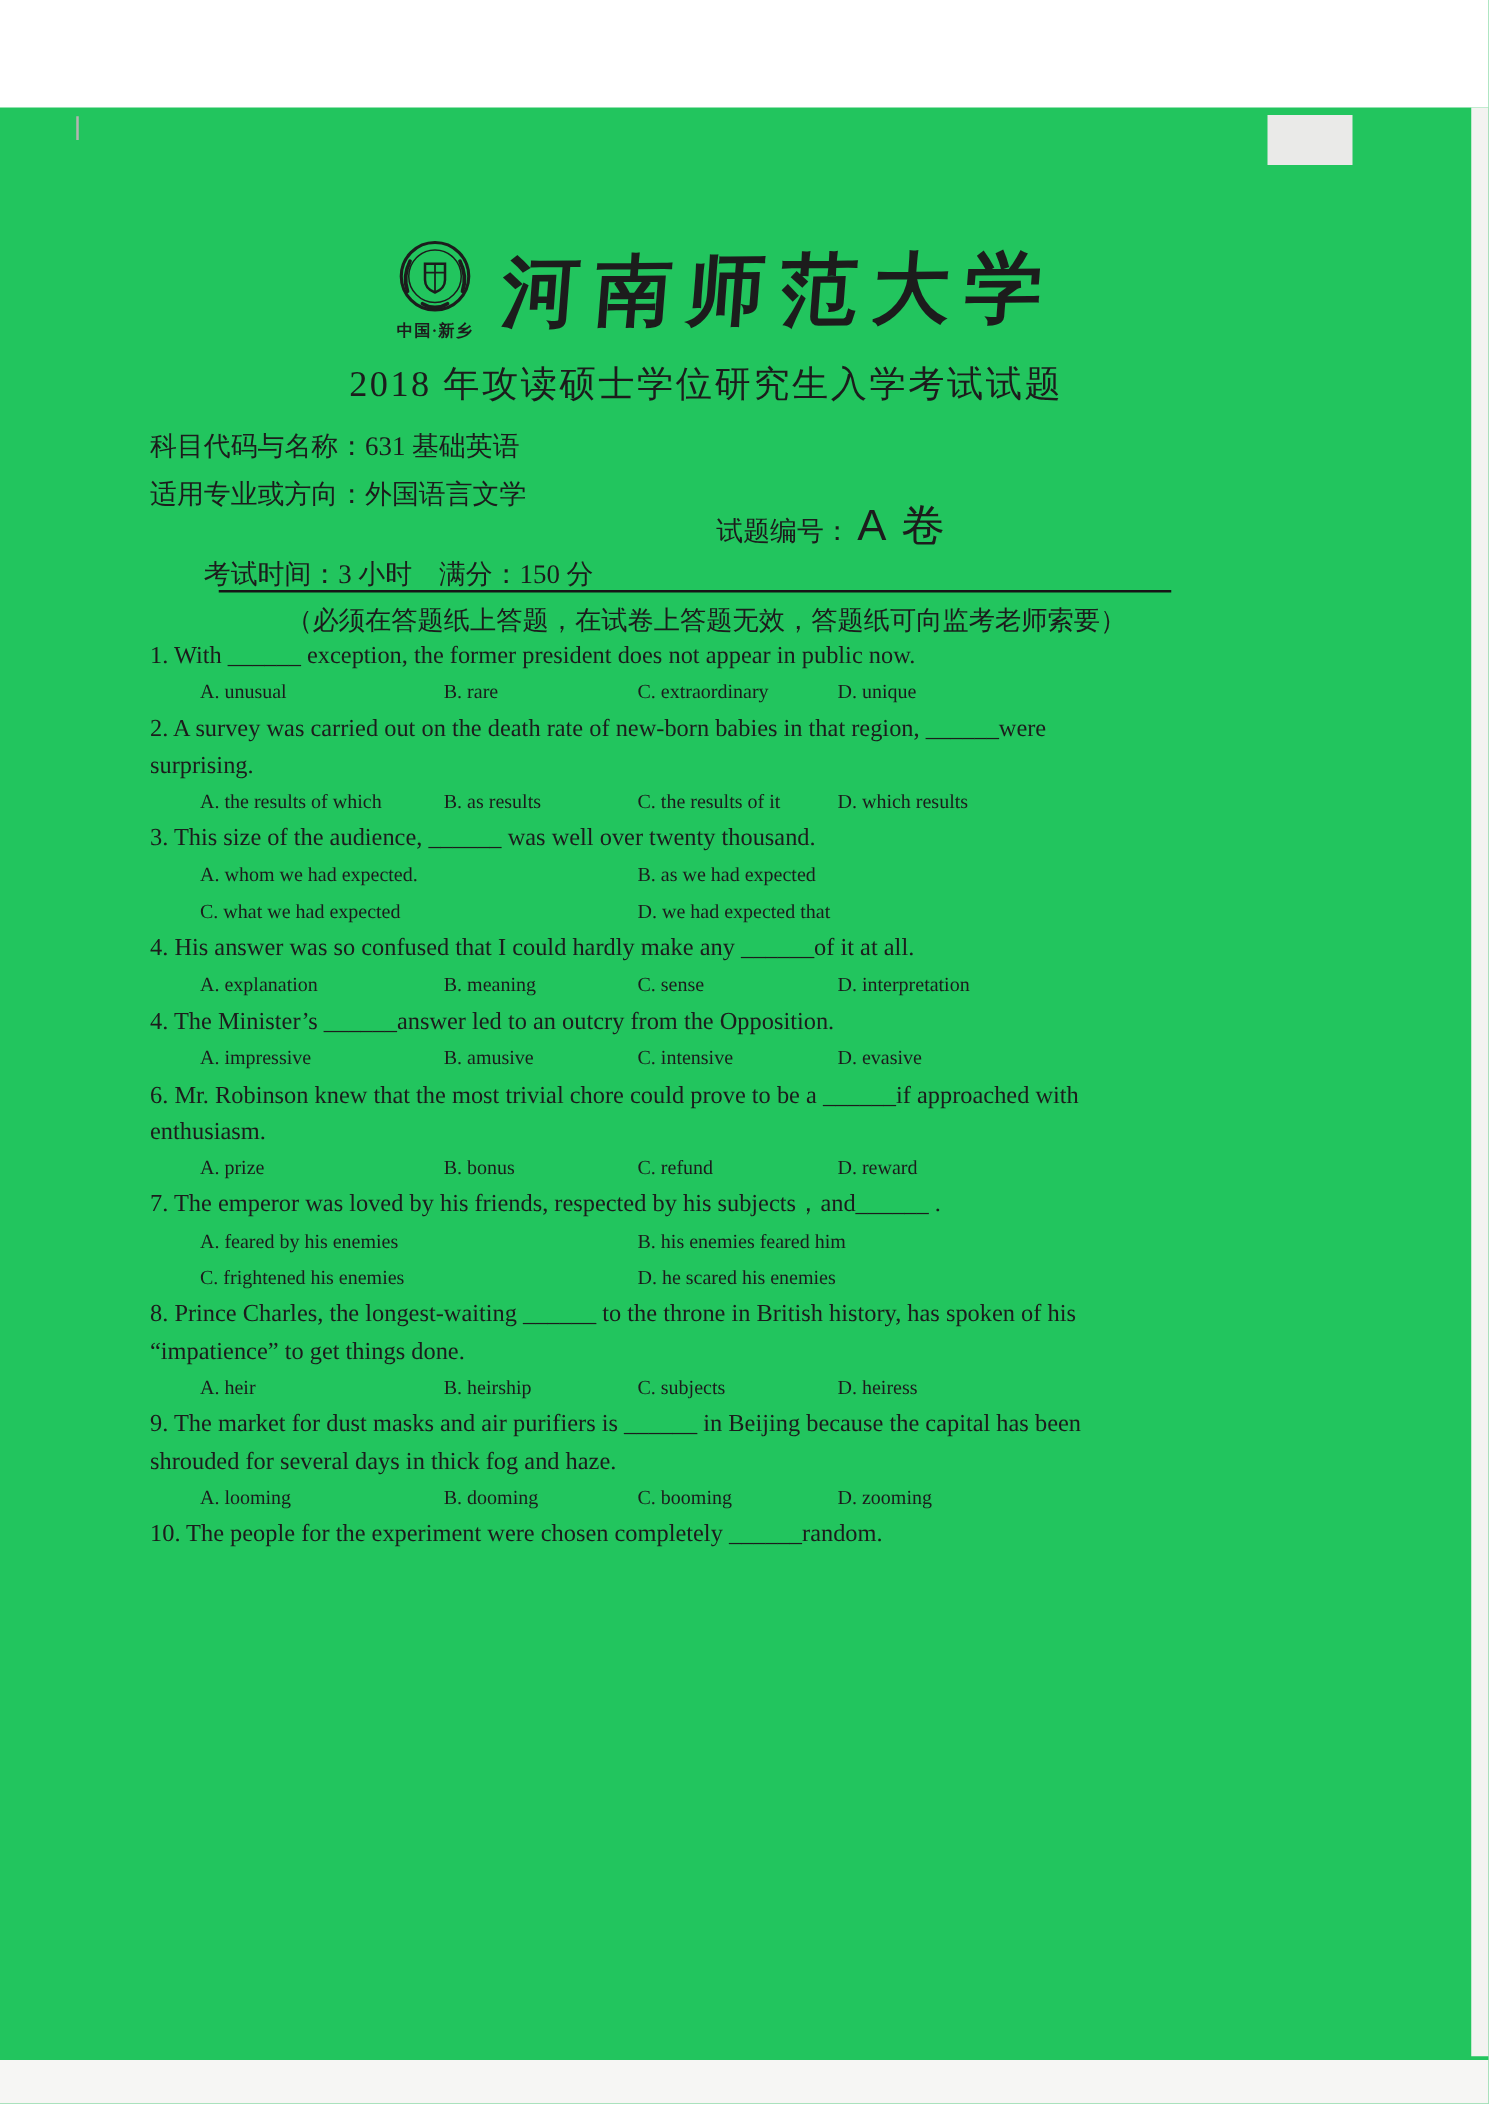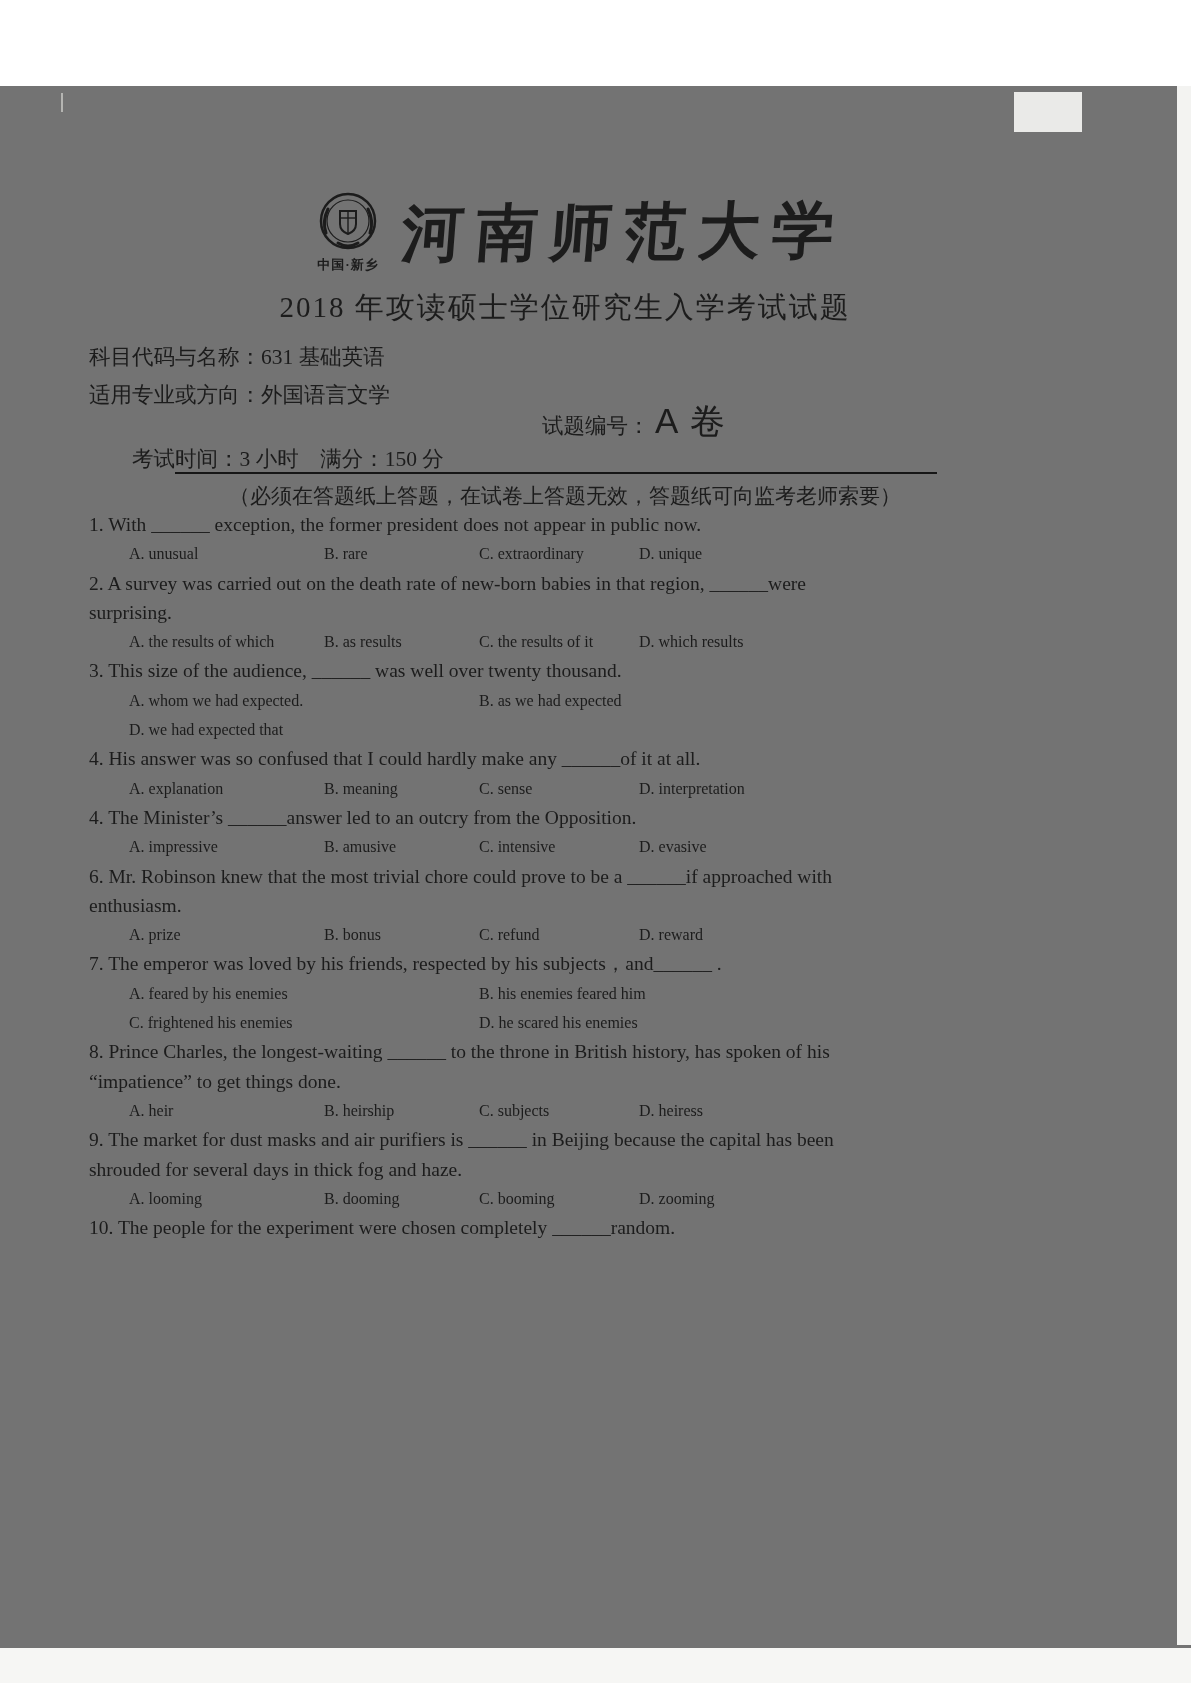--- a/index.html
+++ b/index.html
@@ -1,27 +1,27 @@
 <!DOCTYPE html>
 <html><head>
 <meta charset="utf-8">
 <style>
   * { margin:0; padding:0; box-sizing:border-box; }
   html,body { background:#e9e9e7; }
   body { display:flex; justify-content:center; font-family:"Liberation Serif", serif; color:#1c1c1c; }
-  .page { position:relative; width:1191px; height:1683px; background:#737373; overflow:hidden; }
+  .page { position:relative; width:1191px; height:1683px; background:#22c55e; overflow:hidden; }
 
   
   .art-top    { position:absolute; top:0; left:0; width:100%; height:86px; background:#ffffff; }
   .art-tr     { position:absolute; left:1014px; top:92px; width:68px; height:40px; background:#eaeae8; }
   .art-l      { position:absolute; left:61px;  top:93px; width:2px; height:19px; background:#b5b5b2; }
   .art-right  { position:absolute; right:0; top:86px; width:14px; height:1559px; background:#f3f3f1; }
   .art-bottom { position:absolute; left:0; top:1648px; width:100%; height:35px; background:#f6f6f4; }
 
-  .content-col { width:780px; margin-left:89px; }
+  .content-col { width:780px; margin-left:120px; }
 
   
   .brand { display:flex; align-items:center; justify-content:center; gap:14px;
            padding-top:190px; width:780px; margin-left:175px; transform:translateX(12px); }
   .seal { width:80px; text-align:center; flex:0 0 auto; }
   .seal svg { display:block; margin:0 auto; }
   .seal-caption { font-size:13px; font-weight:bold; letter-spacing:1px; margin-top:1px; white-space:nowrap; }
   .uni-name { font-size:62px; font-weight:bold; letter-spacing:12px; white-space:nowrap;
               transform:skewX(-5deg) rotate(-0.5deg); }
 
@@ -130,20 +130,21 @@
           </div>
   </div>
 
   <div class="question">
     <div class="stem">
             <div class="stem-line">3. This size of the audience, ______ was well over twenty thousand.</div>
           </div>
     <div class="opts cols2">
             <div class="opt">A. whom we had expected.</div>
             <div class="opt">B. as we had expected</div>
+            <div class="opt">C. what we had expected</div>
             <div class="opt">D. we had expected that</div>
           </div>
   </div>
 
   <div class="question">
     <div class="stem">
             <div class="stem-line">4. His answer was so confused that I could hardly make any ______of it at all.</div>
           </div>
     <div class="opts cols4">
             <div class="opt">A. explanation</div>

